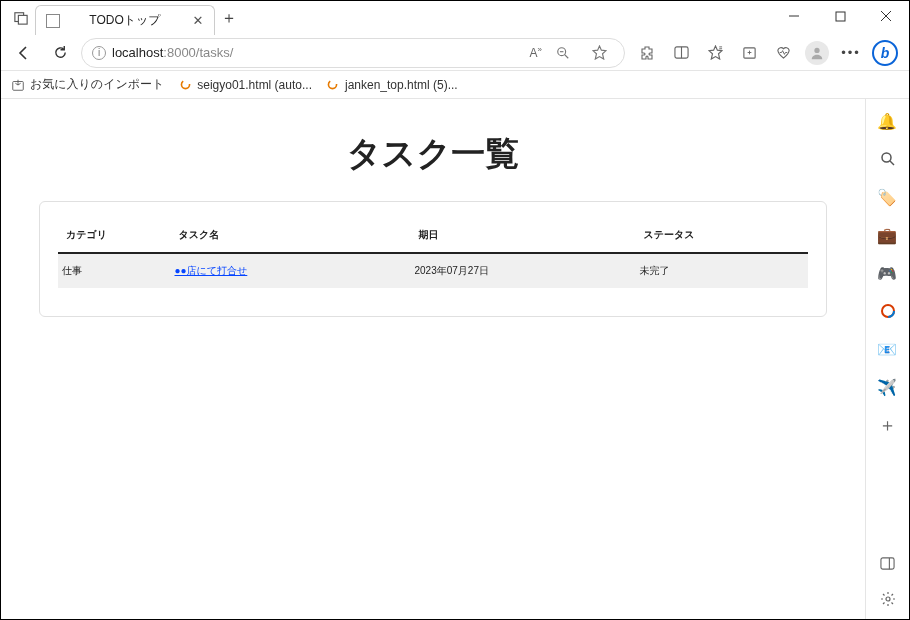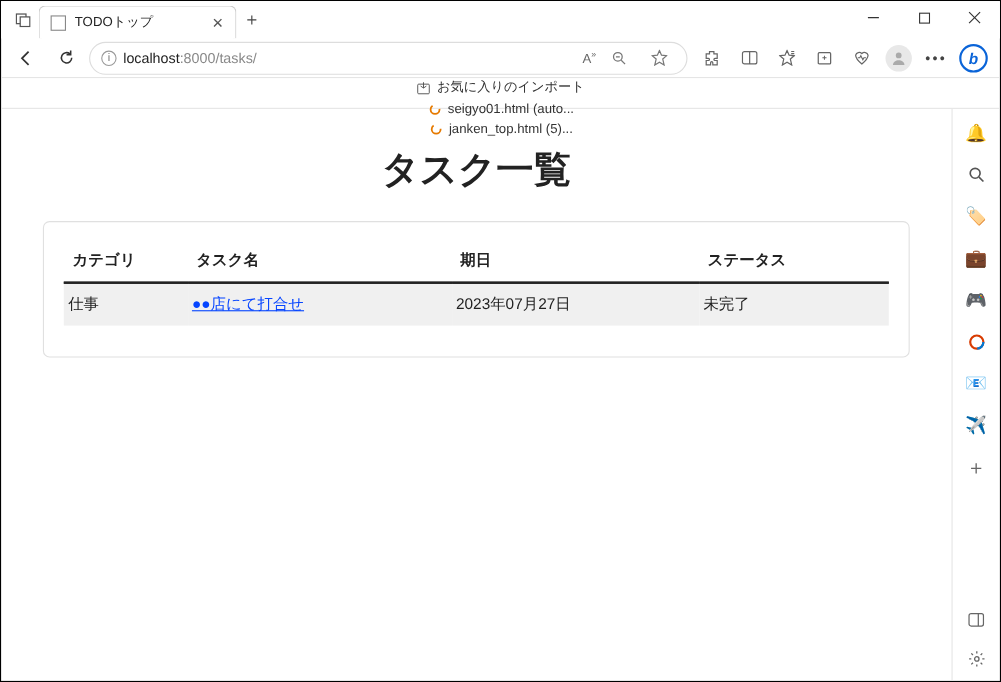--- a/index.html
+++ b/index.html
@@ -1,20 +1,20 @@
 <!DOCTYPE html>
 <html><head>
 <meta charset="utf-8">
 <style>
 * { box-sizing: border-box; margin: 0; padding: 0; }
 body { font-family: "Segoe UI", Meiryo, sans-serif; font-size: 13px; background: #fff; width: 910px; height: 620px; overflow: hidden; border: 1px solid #000; position: relative; }
 
 
 .titlebar { height: 34px; background: #fff; display: flex; align-items: flex-start; position: relative; }
-.tab-strip { display: flex; align-items: center; height: 34px; padding-left: 6px; }
+.tab-strip { display: flex; align-items: center; height: 34px; padding-left: 6px; text-align: center; }
 .tab-btn { width: 28px; height: 28px; display: flex; align-items: center; justify-content: center; color: #333; }
 .tab { display: flex; align-items: center; background: #fff; border: 1px solid #ccc; border-bottom: none; border-radius: 6px 6px 0 0; height: 30px; margin-top: 4px; padding: 0 8px 0 10px; min-width: 180px; gap: 8px; }
 .tab .favicon { width: 14px; height: 14px; border: 1px solid #888; display: inline-block; }
 .tab .label { flex: 1; font-size: 12px; color: #222; }
 .tab .close { width: 16px; height: 16px; display: flex; align-items: center; justify-content: center; font-size: 13px; color: #555; }
 .new-tab { width: 28px; height: 28px; display: flex; align-items: center; justify-content: center; font-size: 16px; color: #444; }
 .win-controls { position: absolute; right: 0; top: 0; display: flex; }
 .win-controls .wc { width: 46px; height: 30px; display: flex; align-items: center; justify-content: center; color: #333; }
 
 
@@ -22,36 +22,36 @@
 .tb-btn { width: 30px; height: 30px; display: flex; align-items: center; justify-content: center; border-radius: 4px; color: #555; }
 .addr { flex: 1; height: 30px; border: 1px solid #ddd; border-radius: 15px; display: flex; align-items: center; padding: 0 10px; gap: 6px; color: #666; background: #fff; }
 .addr .url { flex: 1; font-size: 13px; color: #888; }
 .addr .url .host { color: #222; }
 .tb-icons-right { display: flex; align-items: center; gap: 2px; }
 .tb-icons-right .tb-btn { width: 32px; }
 .avatar { width: 24px; height: 24px; border-radius: 50%; background: #e8e8e8; display: flex; align-items: center; justify-content: center; }
 .bing { width: 26px; height: 26px; border: 2px solid #0a64d8; border-radius: 50%; display: flex; align-items: center; justify-content: center; color: #0a64d8; font-weight: bold; font-size: 14px; font-style: italic; }
 
 
-.bookmarks { height: 28px; display: flex; align-items: center; padding: 0 10px; gap: 4px; border-bottom: 1px solid #e5e5e5; font-size: 12px; color: #333; flex-direction: column; }
+.bookmarks { height: 28px; display: flex; align-items: center; padding: 0 10px; gap: 14px; border-bottom: 1px solid #e5e5e5; font-size: 12px; color: #333; }
 .bookmarks .bm { display: flex; align-items: center; gap: 5px; }
 .bm .bicon { width: 14px; height: 14px; display: inline-flex; align-items: center; justify-content: center; }
 
 
 .main { display: flex; height: calc(620px - 34px - 36px - 28px - 2px); }
 .content { flex: 1; padding: 24px 38px; overflow: auto; }
 .sidebar { width: 44px; border-left: 1px solid #e5e5e5; display: flex; flex-direction: column; align-items: center; padding-top: 12px; gap: 18px; position: relative; }
 .sidebar .sb-icon { width: 20px; height: 20px; display: flex; align-items: center; justify-content: center; font-size: 16px; }
 .sidebar .sb-bottom { position: absolute; bottom: 10px; display: flex; flex-direction: column; align-items: center; gap: 16px; }
 
 
 h1.page-title { text-align: center; font-size: 34px; font-weight: 600; color: #222; margin: 8px 0 14px; }
 .logout { background: #0a64ff; color: #fff; border: none; border-radius: 5px; padding: 10px 14px; font-size: 14px; cursor: pointer; }
 .card { border: 1px solid #e0e0e0; border-radius: 6px; margin-top: 24px; padding: 16px 18px 28px; }
-table { width: 100%; border-collapse: collapse; font-size: 14px; }
+table { width: 100%; border-collapse: collapse; font-size: 10px; }
 thead th { text-align: left; font-weight: 700; padding: 10px 8px; border-bottom: 2px solid #222; color: #222; }
 tbody td { padding: 10px 4px; color: #222; }
 tbody tr:nth-child(odd) { background: #f0f0f0; }
 tbody td a { color: #0645ff; text-decoration: underline; text-align: center; }
 th.c1,td.c1{width:15%} th.c2,td.c2{width:32%} th.c3,td.c3{width:30%} th.c4,td.c4{width:23%}
 </style>
 </head>
 <body>
 
 <div class="titlebar">

